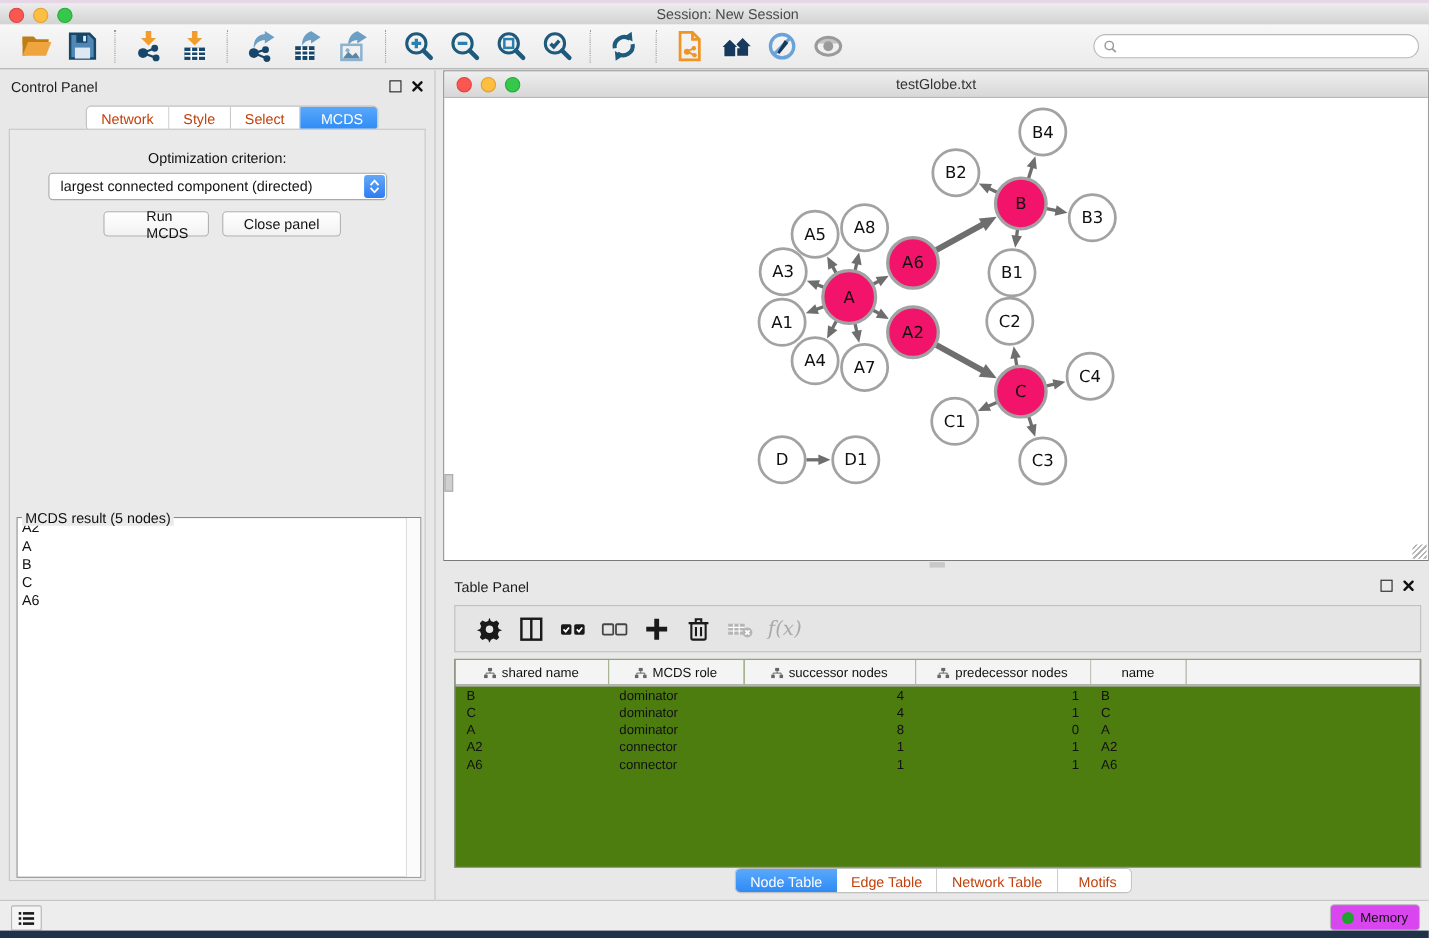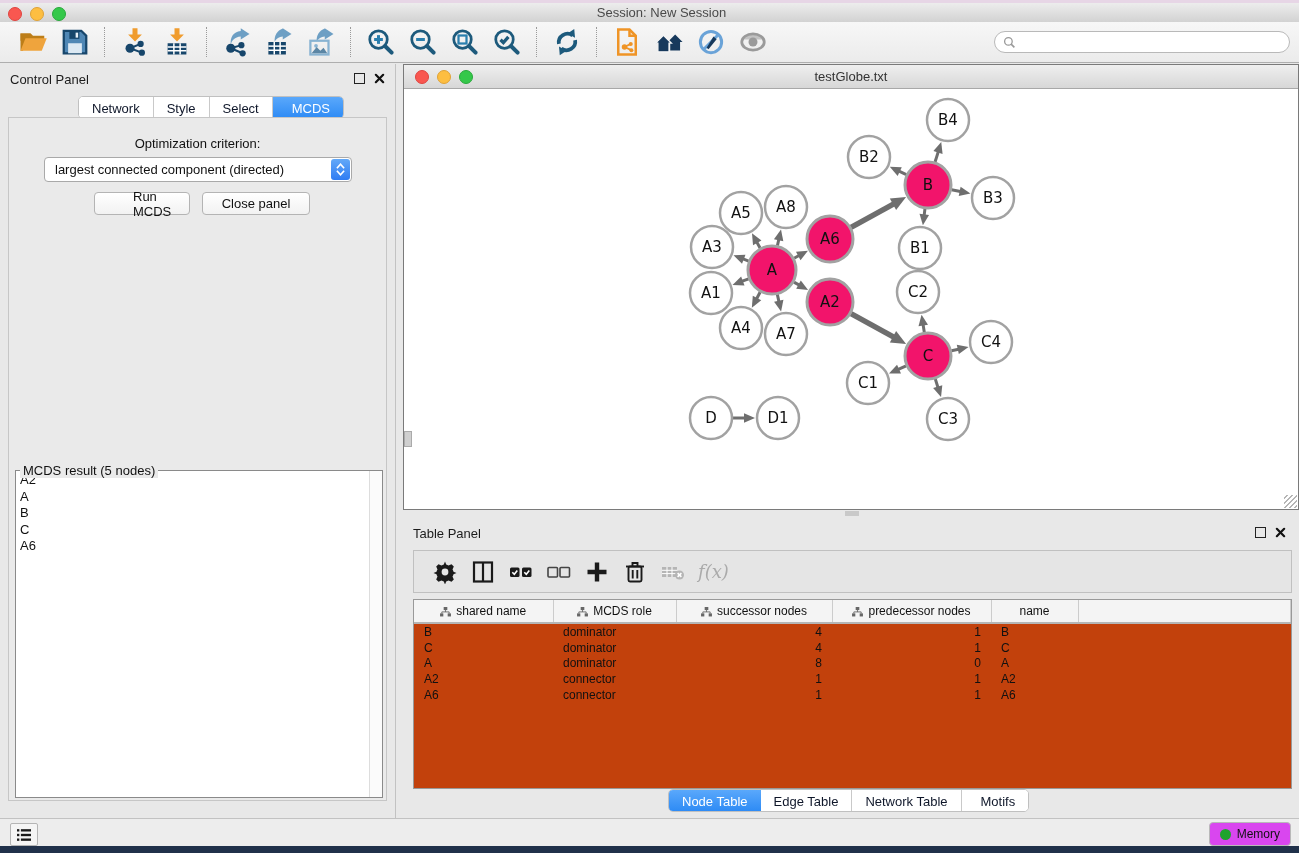--- a/index.html
+++ b/index.html
@@ -23,21 +23,21 @@
   .tb-sep{width:1px;height:30px;border-left:1px dotted #9a9a9a;margin:0 8px;flex:none;}
   #search-box{position:absolute;right:9px;top:9px;width:296px;height:22px;background:#fff;border:1px solid #b9b9b9;border-radius:12px;display:flex;align-items:center;padding-left:8px;box-sizing:border-box;}
   #search-input{border:none;outline:none;flex:1;font-size:12px;background:transparent;margin-left:5px;}
   
   #control-panel{left:0;top:64px;width:396px;height:754px;background:#e8e8e8;border-right:1px solid #c2c2c2;box-sizing:border-box;}
   .panel-title{position:absolute;left:10px;top:8px;font-size:13px;color:#1c1c1c;}
   .win-btns{position:absolute;right:10px;top:9px;display:flex;gap:9px;align-items:center;}
   .float-btn{width:9px;height:9px;border:1.6px solid #222;display:inline-block;}
   .close-x{width:11px;height:11px;display:inline-block;}
   .seg-bar{position:absolute;display:flex;border:1px solid #c0c0c0;border-radius:5px;background:#fff;overflow:hidden;height:21px;}
-  .seg{font-size:13px;color:#0f172a;padding:2px 13px 0 13px;border-right:1px solid #c9c9c9;background:#fff;display:flex;align-items:center;}
+  .seg{font-size:13px;color:#c2410c;padding:2px 13px 0 13px;border-right:1px solid #c9c9c9;background:#fff;display:flex;align-items:center;}
   .seg:last-child{border-right:none;padding-left:19px;}
   .seg.sel{background:linear-gradient(#5aa8fb,#2e8bf5);color:#fff;border-right:none;}
   #cp-tabs{left:78px;top:32px;}
   #cp-content{position:absolute;left:8px;top:53px;width:379px;height:684px;background:#eaeaea;border:1px solid #c6c6c6;box-sizing:border-box;}
   #opt-label{position:absolute;left:0;right:0;top:18px;text-align:center;font-size:13px;color:#111;}
   #criterion-select{position:absolute;left:35px;top:39px;width:308px;height:25px;background:#fff;border:1px solid #a9a9a9;border-radius:4px;box-sizing:border-box;display:flex;align-items:center;}
   #criterion-select .val{font-size:13px;color:#111;padding-left:10px;flex:1;white-space:nowrap;overflow:hidden;}
   .stepper{width:19px;height:21px;margin-right:1px;border-radius:3px;background:linear-gradient(#63a9f8,#2f7cf3);display:flex;flex-direction:column;align-items:center;justify-content:center;gap:1px;flex:none;}
   .cp-btn{position:absolute;top:74px;height:23px;background:linear-gradient(#ffffff,#f2f2f2);border:1px solid #b4b4b4;border-radius:4px;font-size:13px;color:#111;display:flex;align-items:center;justify-content:center;box-sizing:border-box;}
   #run-btn{left:85px;width:96px;padding-left:38px;}
@@ -55,21 +55,21 @@
   #nw-titlebar .title{position:absolute;left:0;right:0;top:4px;text-align:center;font-size:13px;color:#333;}
   #graph-canvas{position:absolute;left:0;top:24px;right:0;bottom:0;background:#fff;overflow:hidden;}
   #nw-left-nub{position:absolute;left:0px;top:366px;width:6px;height:14px;background:#cfcfcf;border:1px solid #aaa;}
   #nw-bottom-nub{left:845px;top:511px;width:14px;height:5px;background:#c9c9c9;}
   #nw-resize{position:absolute;right:1px;bottom:1px;width:13px;height:13px;background:repeating-linear-gradient(135deg,transparent 0 2px,#b5b5b5 2px 3.5px);}
   
   #table-panel{left:403px;top:521px;width:896px;height:297px;background:#e8e8e8;}
   #tp-toolbar{position:absolute;left:10px;top:29px;right:7px;height:43px;background:#e5e5e5;border:1px solid #c0c0c0;display:flex;align-items:center;padding-left:12px;box-sizing:border-box;}
   .tp-icon{width:30px;height:30px;display:flex;align-items:center;justify-content:center;margin:0 4px;flex:none;}
   #fx-label{font-family:"DejaVu Serif",serif;font-style:italic;font-size:18px;color:#aaa;margin-left:6px;}
-  #node-table{position:absolute;left:10px;top:78px;right:7px;height:190px;background:#c2410c;border:1px solid #999;overflow:hidden;box-sizing:border-box;}
+  #node-table{position:absolute;left:10px;top:78px;right:7px;height:190px;background:#4d7c0f;border:1px solid #999;overflow:hidden;box-sizing:border-box;}
   table.grid{border-collapse:collapse;table-layout:fixed;width:100%;font-size:12px;color:#111;}
   table.grid th{font-weight:normal;height:20px;background:#f4f4f4;border-bottom:2px solid #b5b5b5;border-right:1px solid #cccccc;text-align:center;overflow:hidden;white-space:nowrap;}
   table.grid th .hicon{vertical-align:-2px;margin-right:5px;}
   table.grid td{height:15.8px;padding:0 10px;white-space:nowrap;overflow:hidden;}
   td.num{text-align:right;padding-right:16px;}
   #tp-tabs{left:265px;top:268px;}
   
   #status-bar{left:0;top:818px;width:1299px;height:28px;background:#ededed;border-top:1px solid #c2c2c2;box-sizing:border-box;}
   #list-btn{position:absolute;left:10px;top:4px;width:26px;height:21px;background:#f5f5f5;border:1px solid #b5b5b5;border-radius:2px;display:flex;align-items:center;justify-content:center;}
   #memory-btn{position:absolute;right:8px;top:3px;height:22px;background:#d946ef;border:1px solid #b9b9b9;border-radius:4px;display:flex;align-items:center;padding:0 10px;font-size:12px;color:#111;gap:6px;}

